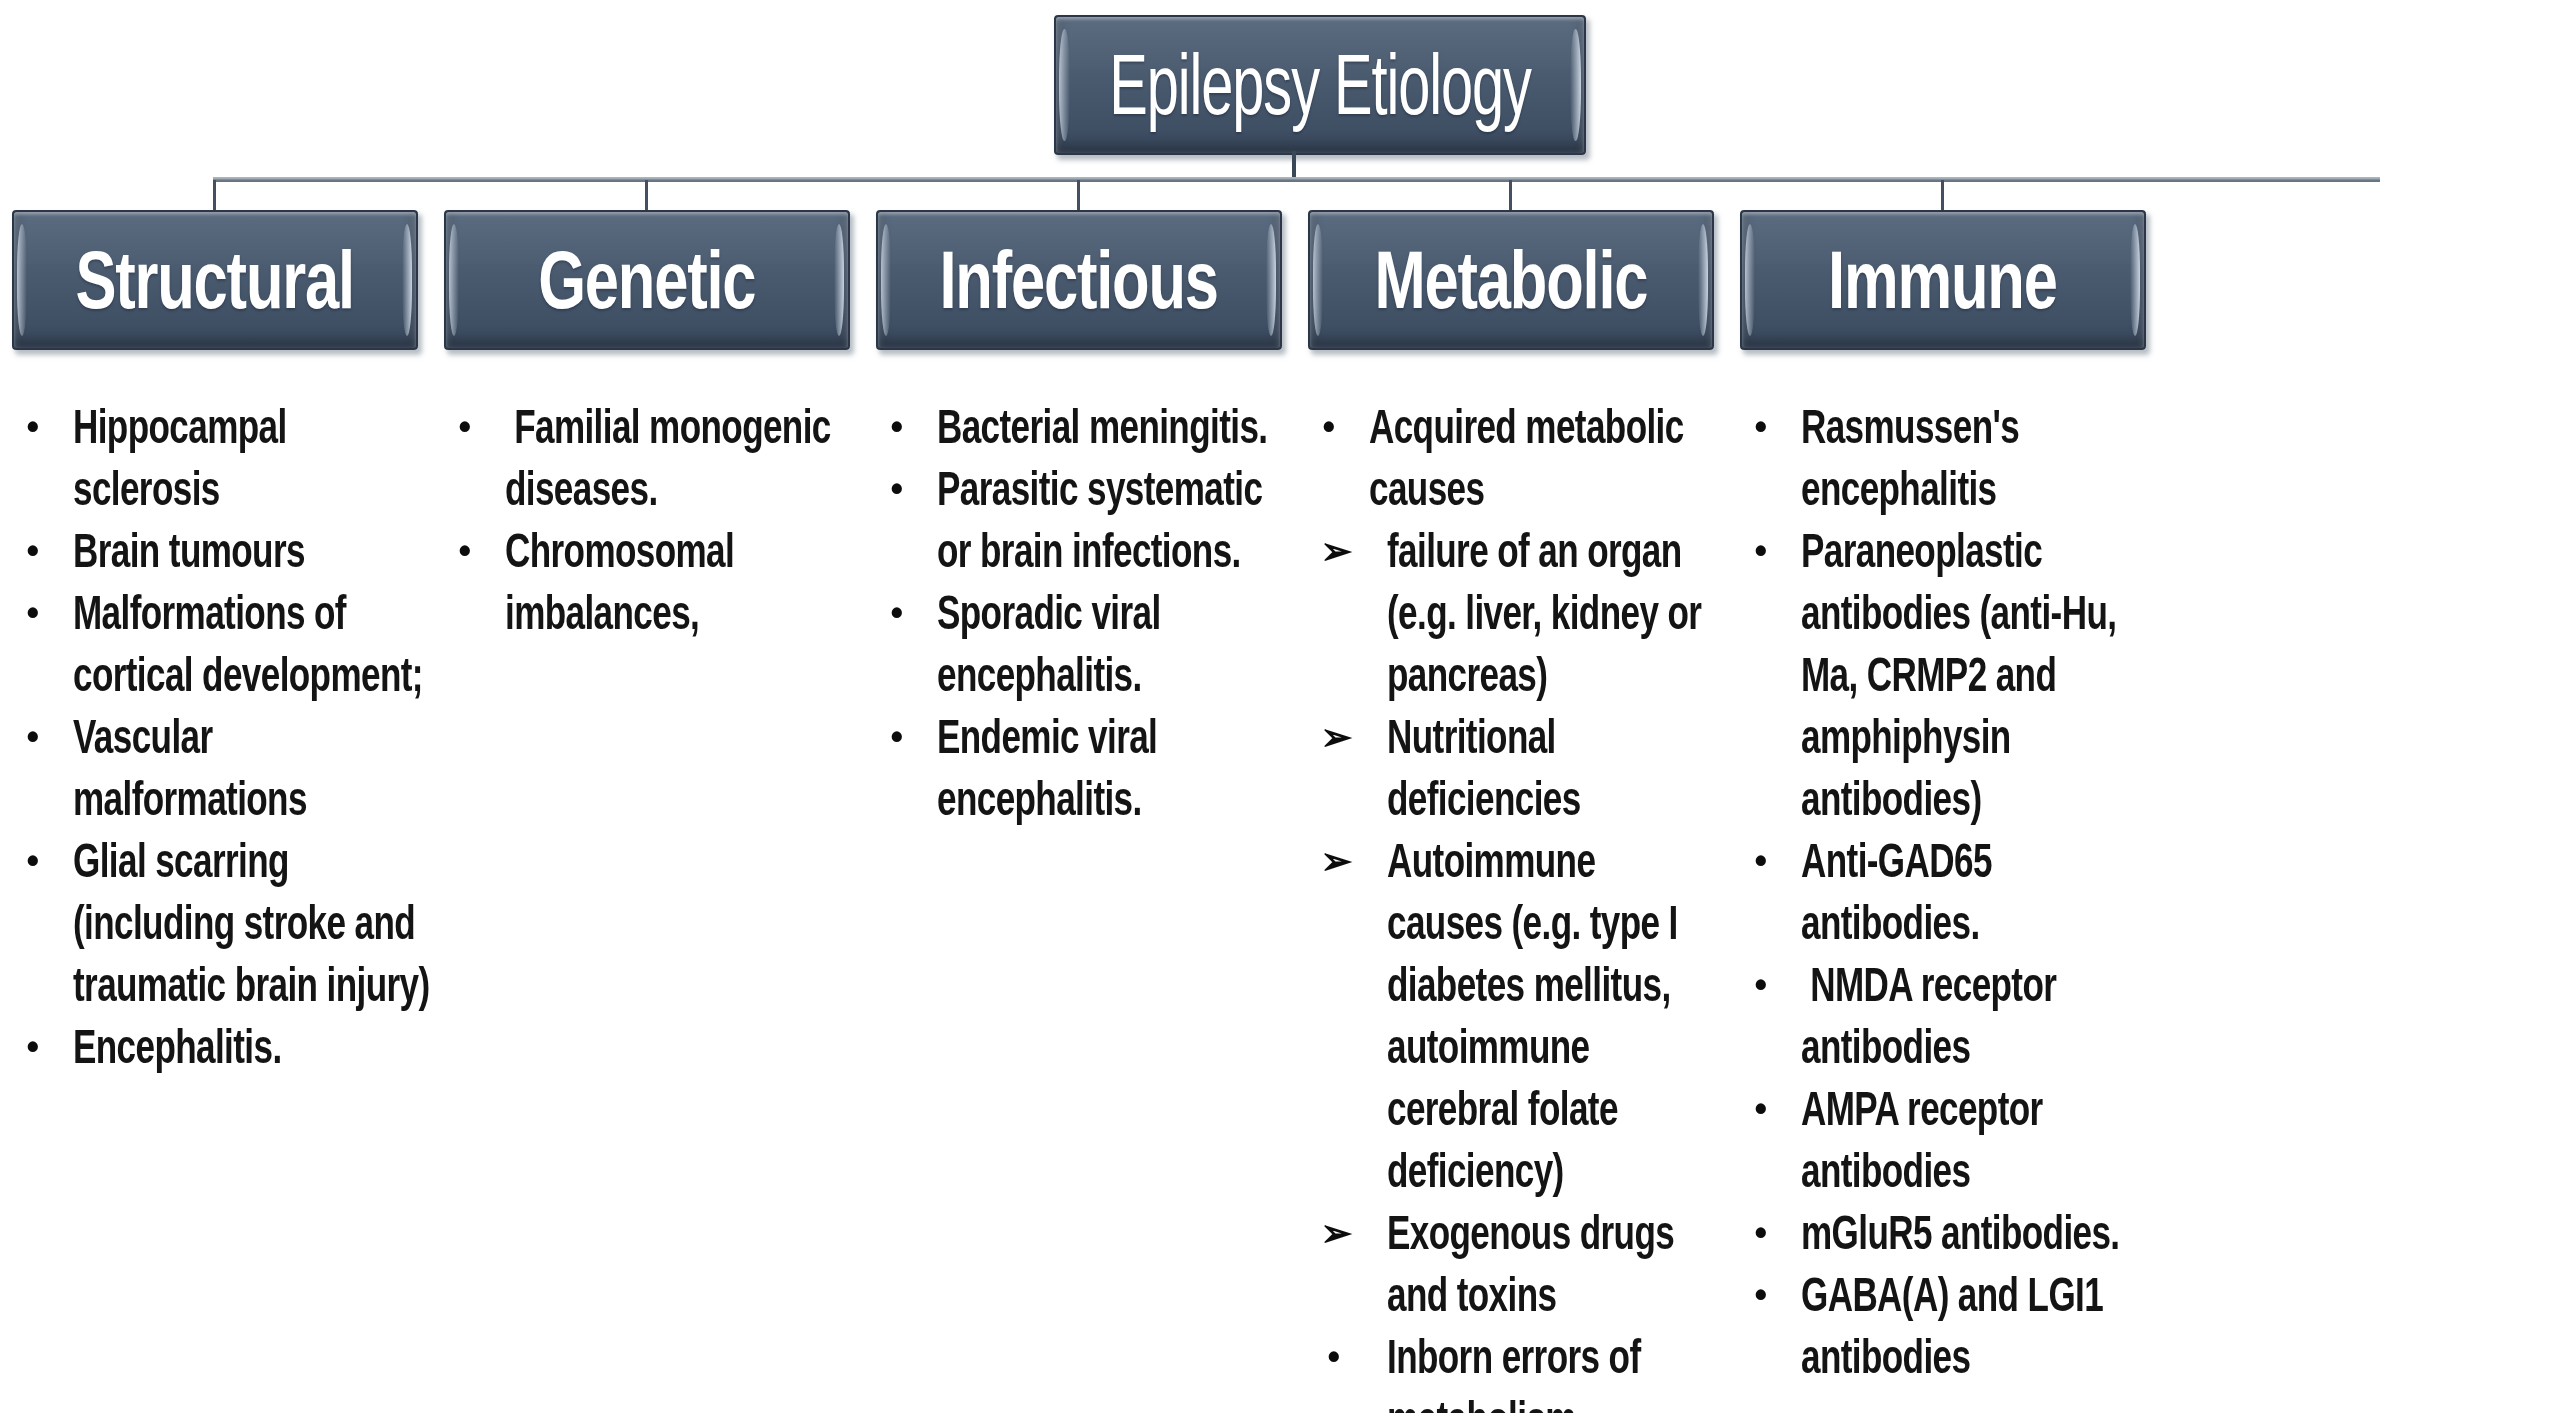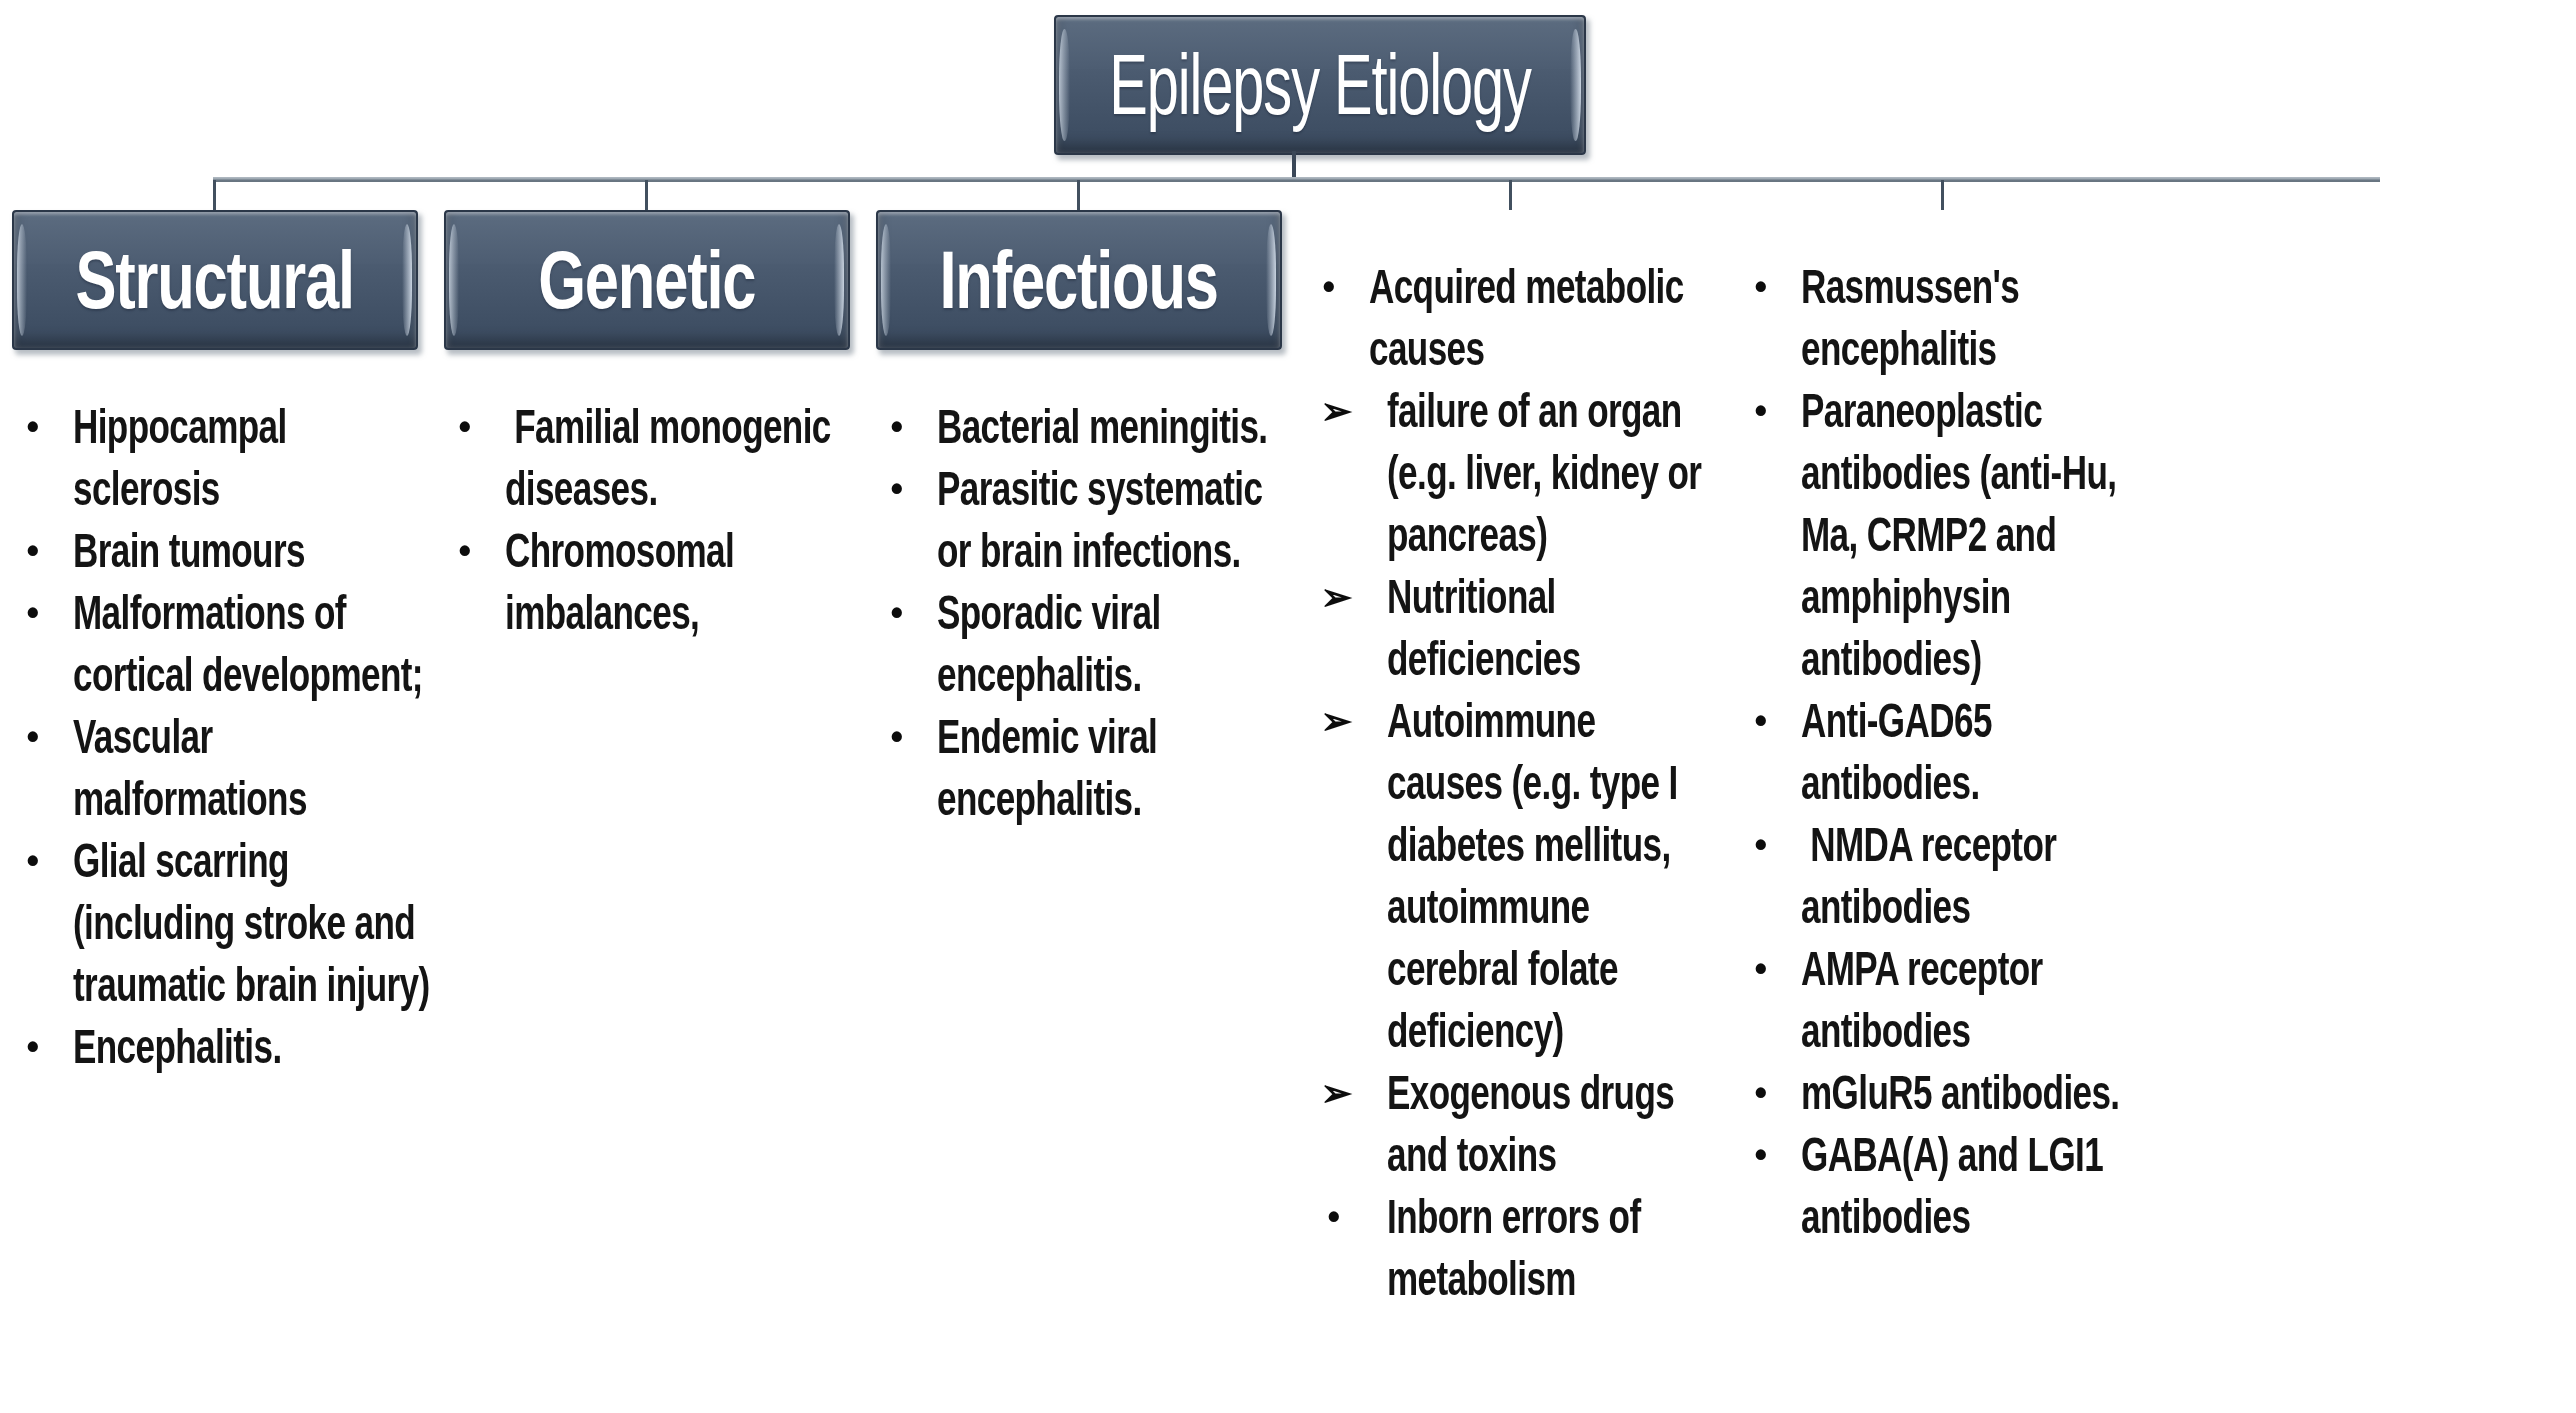--- a/index.html
+++ b/index.html
@@ -160,31 +160,37 @@
       </div>
       <ul class="list">
           <li class="item bullet"><span class="marker">•</span><span class="item-text">Bacterial meningitis.</span></li>
           <li class="item bullet"><span class="marker">•</span><span class="item-text">Parasitic systematic or brain infections.</span></li>
           <li class="item bullet"><span class="marker">•</span><span class="item-text">Sporadic viral encephalitis.</span></li>
           <li class="item bullet"><span class="marker">•</span><span class="item-text">Endemic viral encephalitis.</span></li>
         </ul>
     </div>
 
     <div class="col">
+      <div class="node">
+        <span class="node-label">Metabolic</span>
+      </div>
       <ul class="list">
           <li class="item bullet"><span class="marker">•</span><span class="item-text">Acquired metabolic causes</span></li>
           <li class="item arrow"><span class="marker">➢</span><span class="item-text">failure of an organ (e.g. liver, kidney or pancreas)</span></li>
           <li class="item arrow"><span class="marker">➢</span><span class="item-text">Nutritional deficiencies</span></li>
           <li class="item arrow"><span class="marker">➢</span><span class="item-text">Autoimmune causes (e.g. type I diabetes mellitus, autoimmune cerebral folate deficiency)</span></li>
           <li class="item arrow"><span class="marker">➢</span><span class="item-text">Exogenous drugs and toxins</span></li>
           <li class="item bullet indent"><span class="marker">•</span><span class="item-text">Inborn errors of metabolism</span></li>
         </ul>
     </div>
 
     <div class="col">
+      <div class="node">
+        <span class="node-label">Immune</span>
+      </div>
       <ul class="list">
           <li class="item bullet"><span class="marker">•</span><span class="item-text">Rasmussen's encephalitis</span></li>
           <li class="item bullet"><span class="marker">•</span><span class="item-text">Paraneoplastic antibodies (anti-Hu, Ma, CRMP2 and amphiphysin antibodies)</span></li>
           <li class="item bullet"><span class="marker">•</span><span class="item-text">Anti-GAD65 antibodies.</span></li>
           <li class="item bullet"><span class="marker">•</span><span class="item-text"> NMDA receptor antibodies</span></li>
           <li class="item bullet"><span class="marker">•</span><span class="item-text">AMPA receptor antibodies</span></li>
           <li class="item bullet"><span class="marker">•</span><span class="item-text">mGluR5 antibodies.</span></li>
           <li class="item bullet"><span class="marker">•</span><span class="item-text">GABA(A) and LGI1 antibodies</span></li>
         </ul>
     </div>

